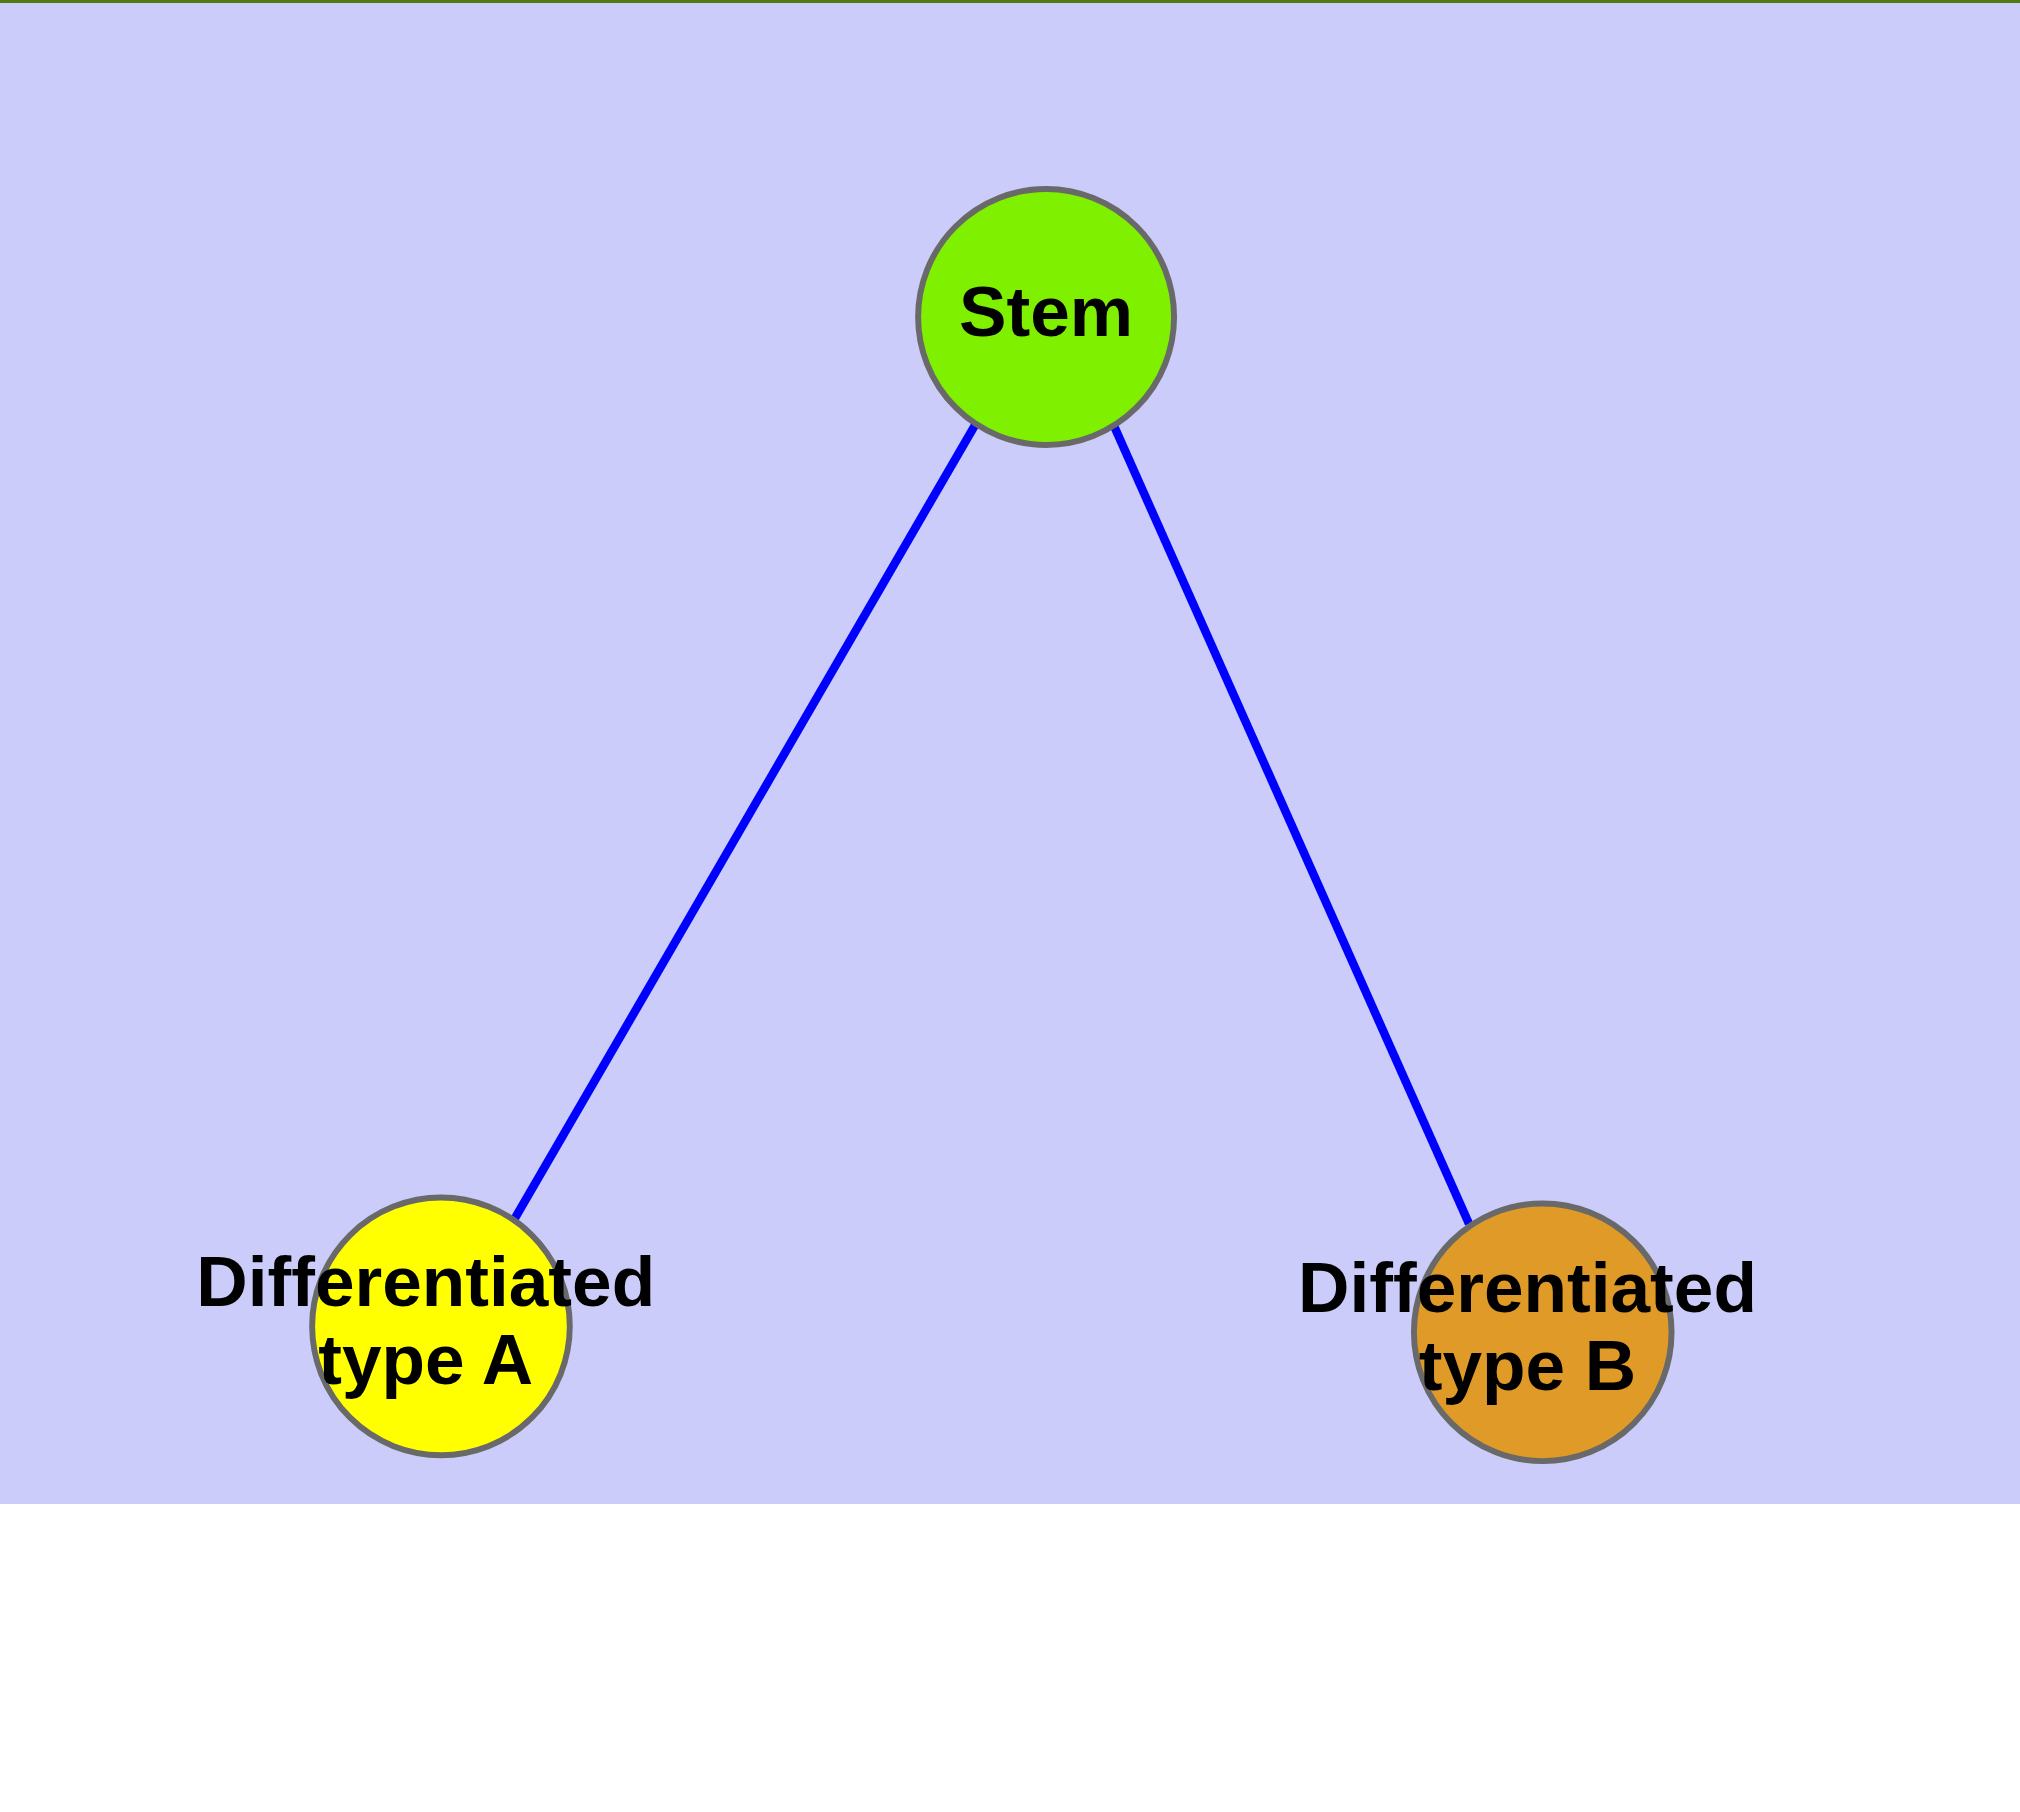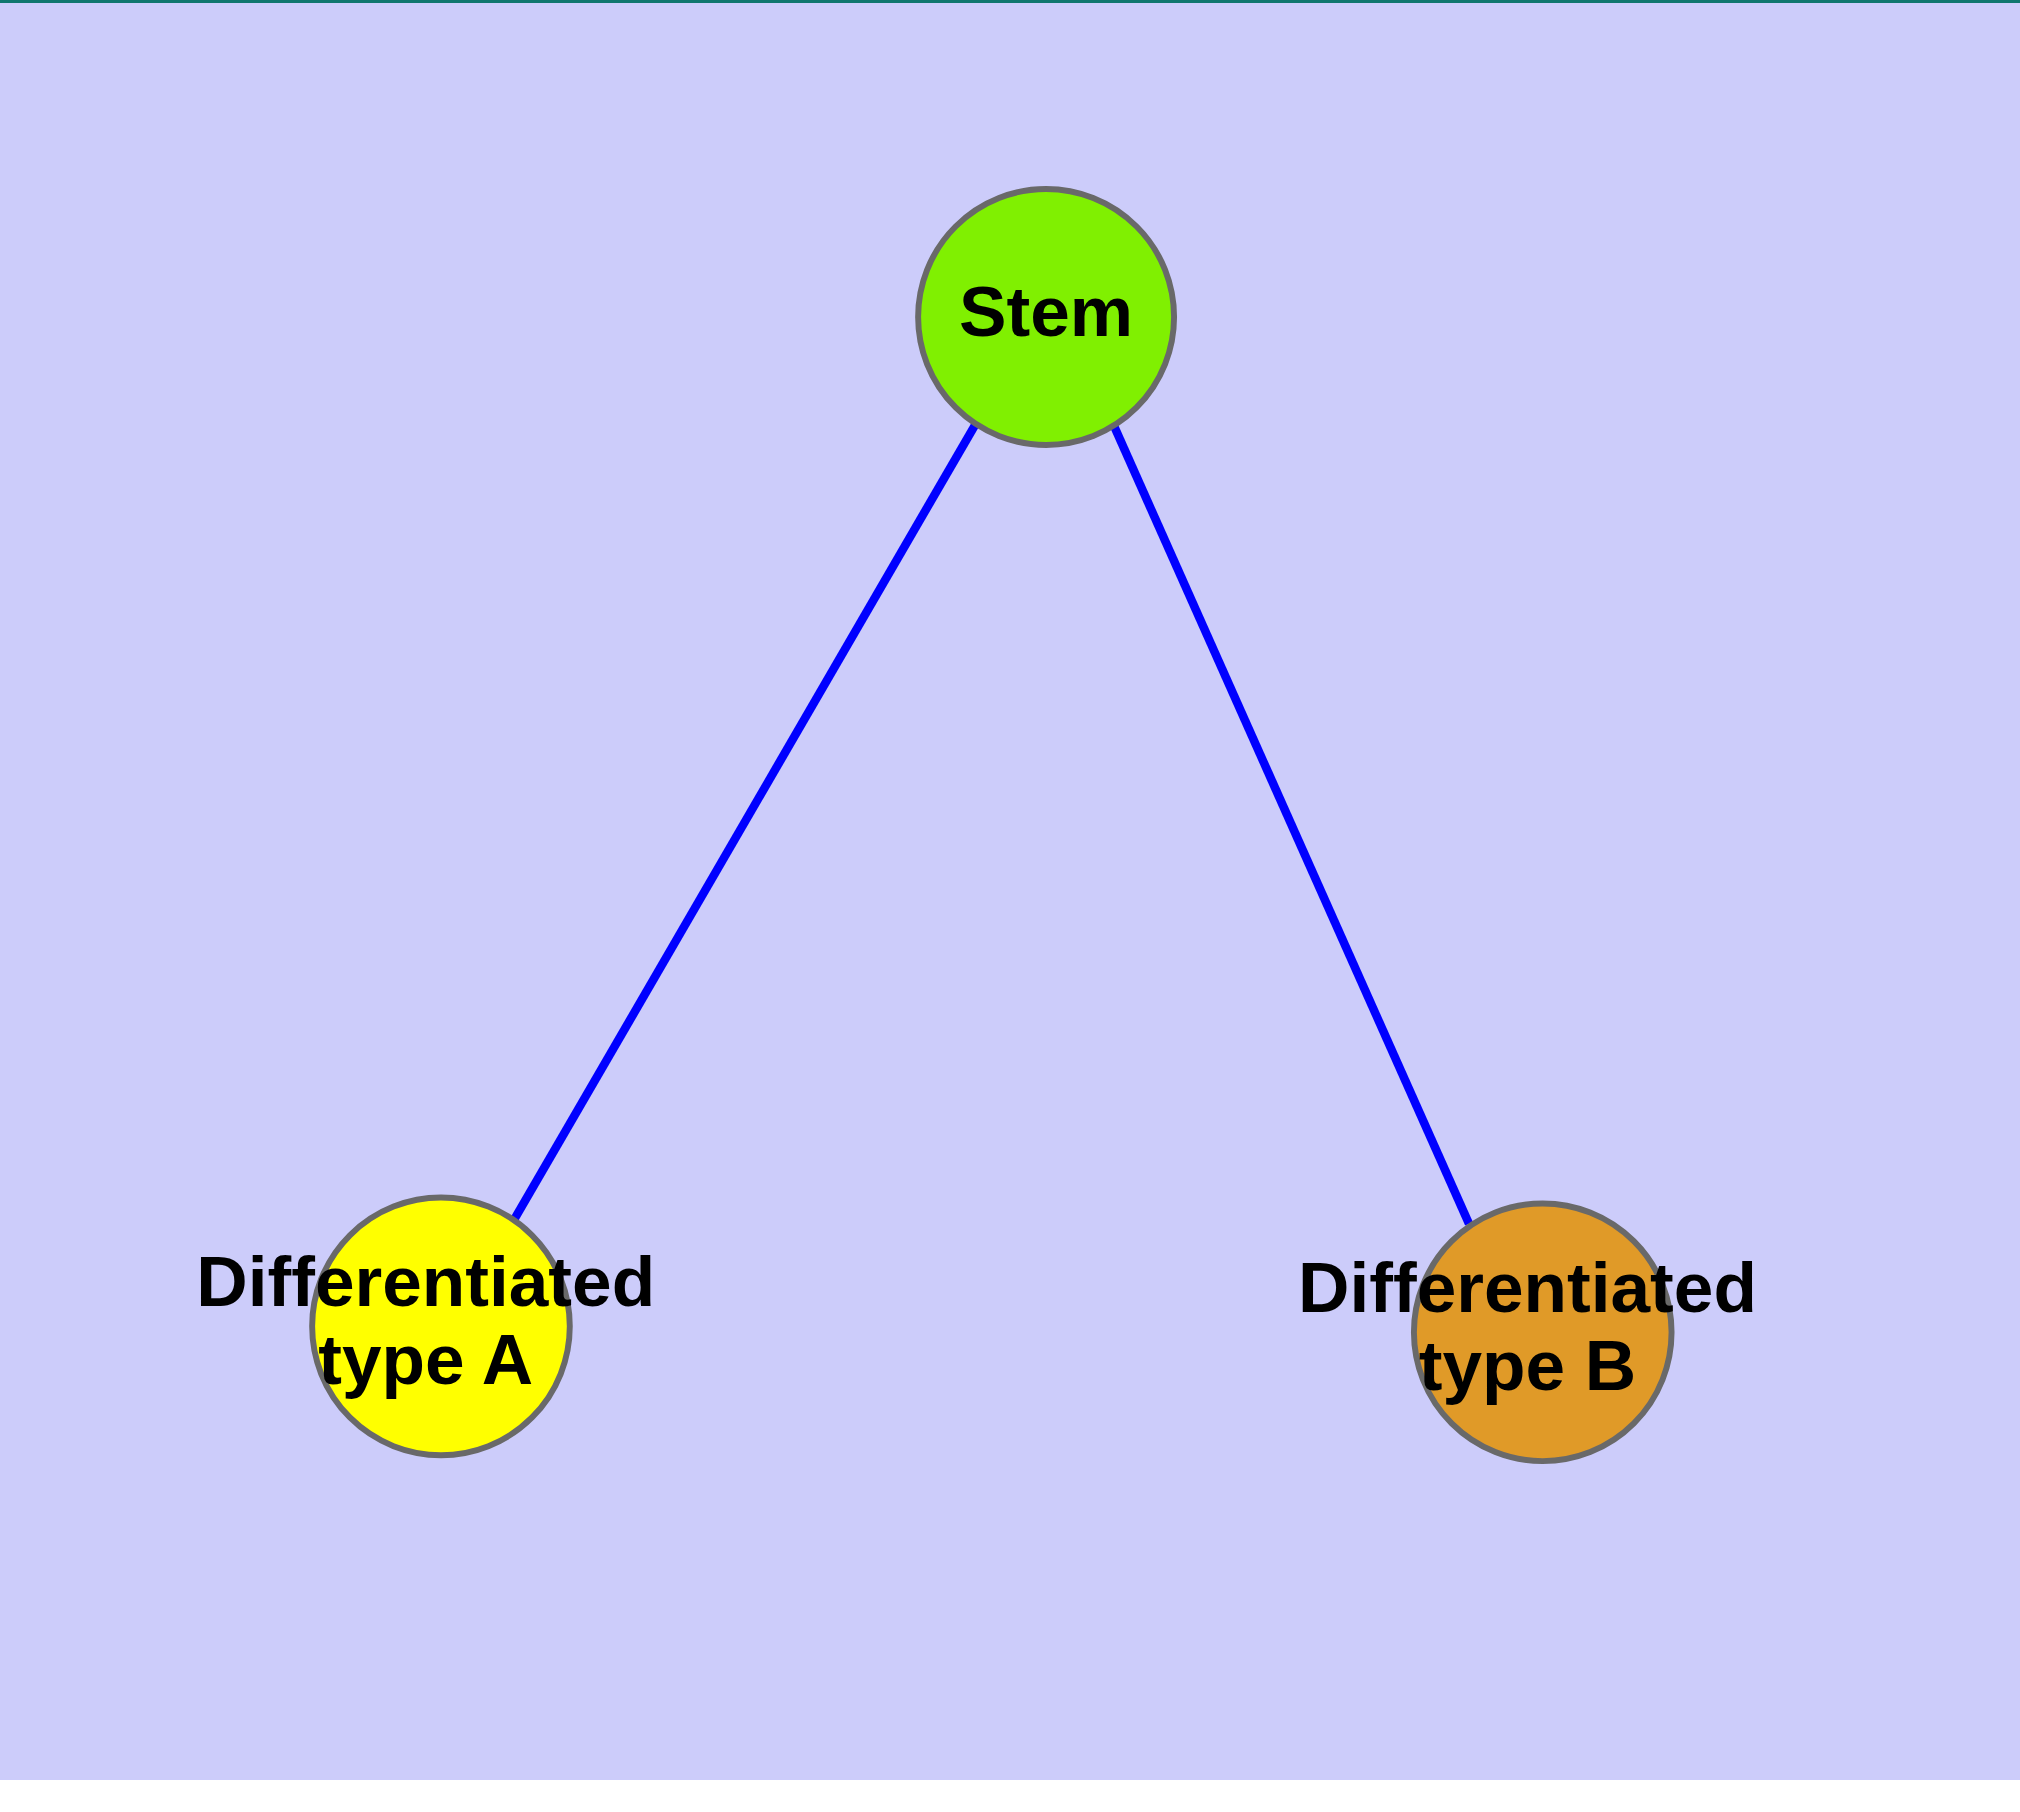--- a/index.html
+++ b/index.html
@@ -40,21 +40,21 @@
     font-weight: bold;
     fill: #000000;
     text-anchor: middle;
     dominant-baseline: middle;
     white-space: pre;
   }
 </style>
 </head>
 <body>
 
-<div id="canvas" style="width: 2021px; height: 1780px; background: #0f766e;">
+<div id="canvas" style="width: 2021px; height: 1504px; background: #4d7c0f;">
 
   <div id="plot-background" style="background: rgb(204, 204, 250); top: 3.4px; width: 2021px; height: 1809px;"></div>
 
   <svg id="graph-svg" viewBox="0 0 2384 2138" xmlns="http://www.w3.org/2000/svg">
     <g id="edges-layer">
         <line x1="1151" y1="500" x2="607" y2="1438" stroke="#0000ff" stroke-width="10" class="edge-line"></line>
         <line x1="1313" y1="500" x2="1733" y2="1444" stroke="#0000ff" stroke-width="10" class="edge-line"></line>
       </g>
     <g id="nodes-layer">
         <circle cx="1234" cy="374" r="151" fill="#80f001" stroke="#696969" stroke-width="7" class="node-circle"></circle>

